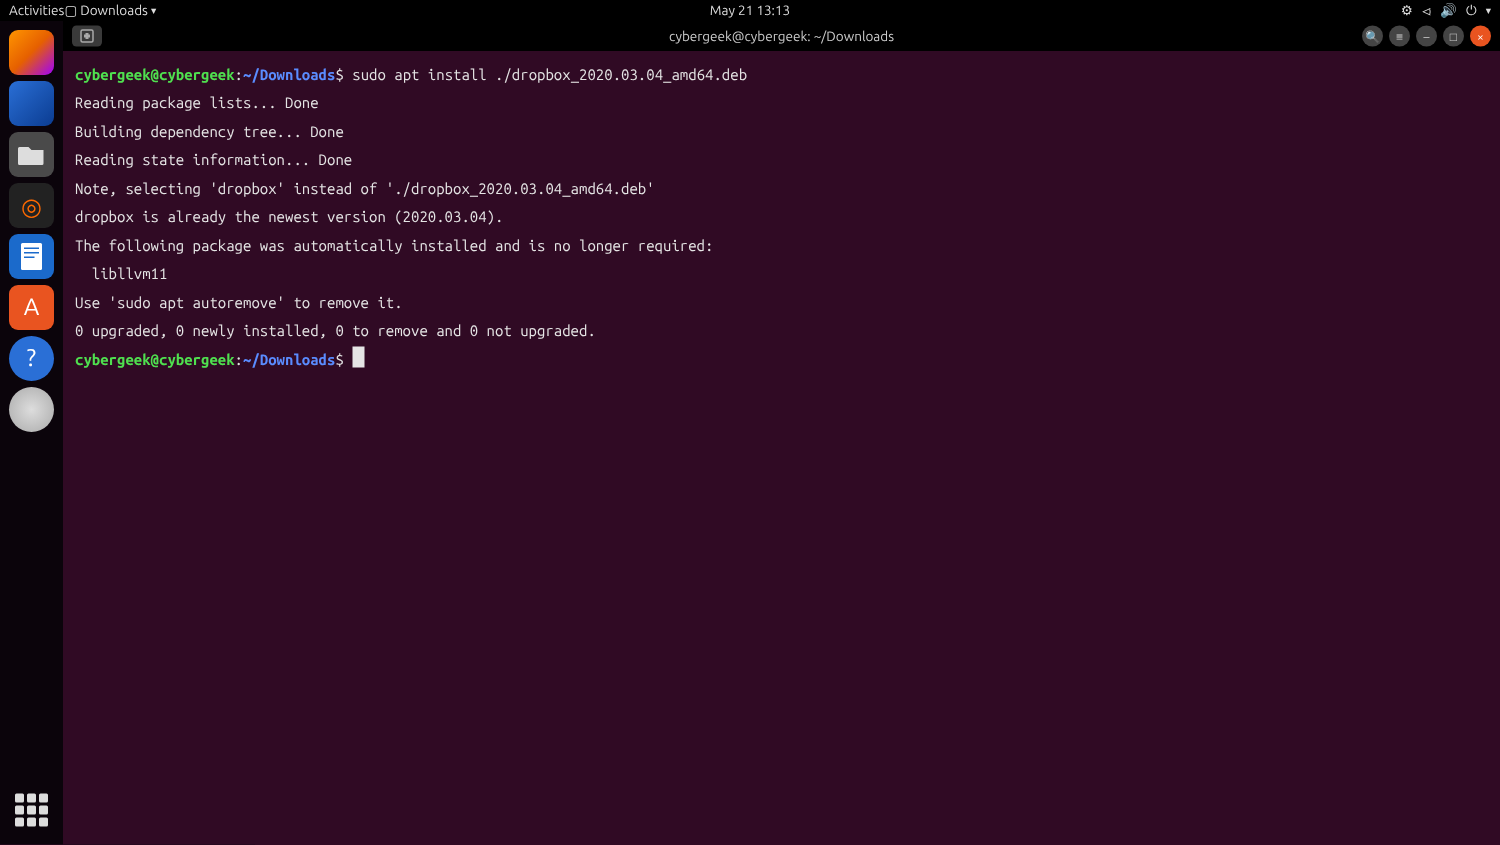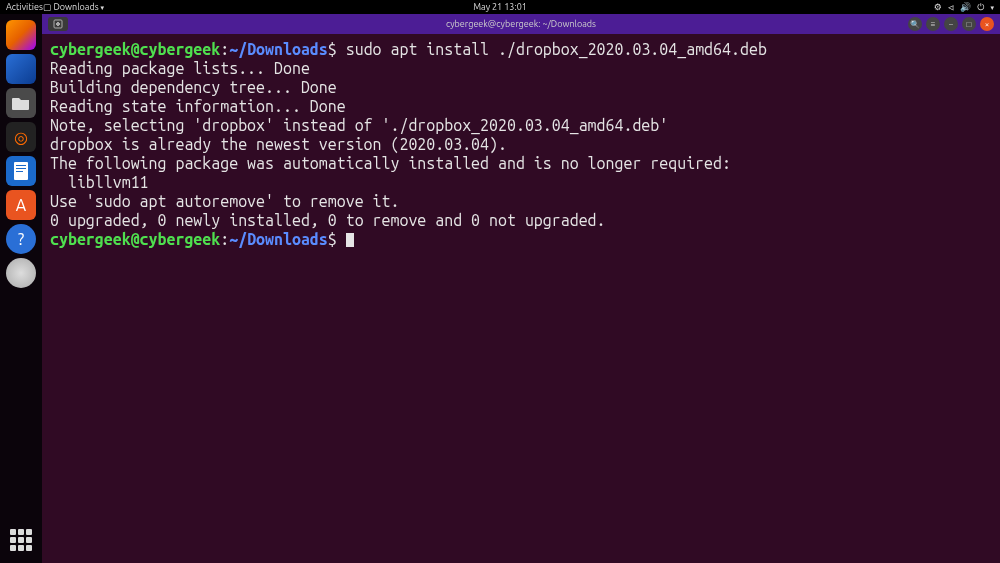--- a/index.html
+++ b/index.html
@@ -41,39 +41,39 @@
     .dock-icon.disc { background: radial-gradient(circle,#ddd,#aaa); border-radius:50%; }
     .dock-spacer { flex: 1; }
     .dock-apps {
       width: 30px; height: 30px; margin-bottom: 8px;
       display: grid; grid-template-columns: repeat(3,6px); grid-template-rows: repeat(3,6px);
       gap: 2px; place-content: center; cursor: pointer;
     }
     .dock-apps span { background: #ddd; border-radius: 1px; }
     .titlebar {
       position: absolute; top: 14px; left: 42px; right: 0; height: 20px;
-      background: #4c1d95; color: #ccc; font-size: 9px;
+      background: #000000; color: #ccc; font-size: 9px;
       display: flex; align-items: center; padding: 0 6px;
     }
     .titlebar .tab-btn {
       width: 20px; height: 14px; background: #3a3a3a; border-radius: 3px;
       display:flex; align-items:center; justify-content:center; font-size:9px; margin-right:4px;
     }
     .titlebar-center { position:absolute; left:50%; transform: translateX(-50%); }
     .titlebar-right { margin-left: auto; display: flex; gap: 4px; align-items:center; }
     .circ-btn {
       width: 14px; height: 14px; border-radius: 50%; background: #444;
       display: flex; align-items: center; justify-content: center; font-size: 8px; color:#ccc;
     }
     .circ-btn.close { background: #e95420; color: #fff; }
     .terminal {
       position: absolute; top: 34px; left: 42px; right: 0; bottom: 0;
       background: #300a24;
       font-family: "Ubuntu Mono", "DejaVu Sans Mono", Consolas, monospace;
-      font-size: 16px; line-height: 19px; color: #e5e5e5;
+      font-size: 10px; line-height: 19px; color: #e5e5e5;
       padding: 6px 8px; white-space: pre; overflow: hidden;
     }
     .pr-user { color: #4fe04f; font-weight: bold; }
     .pr-colon { color: #e5e5e5; }
     .pr-path { color: #5a8cff; font-weight: bold; }
     .cursor {
       display:inline-block; width: 8px; height: 14px; background:#e5e5e5;
       vertical-align: -2px;
     }
     .tri { font-size: 7px; }
@@ -83,21 +83,21 @@
 
 <div class="topbar">
   <div class="topbar-left">
     <span>Activities</span>
     <span class="app-menu">
       <span>▢</span>
       <span>Downloads</span>
       <span class="dropdown-arrow">▾</span>
     </span>
   </div>
-  <div class="topbar-center">May 21  13:01</div>
+  <div class="topbar-center">May 21  13:13</div>
   <div class="topbar-right">
     <span>⚙</span>
     <span>⏿</span>
     <span>🔊</span>
     <span>⏻</span>
     <span class="tri">▾</span>
   </div>
 </div>
 
 <div class="dock">

